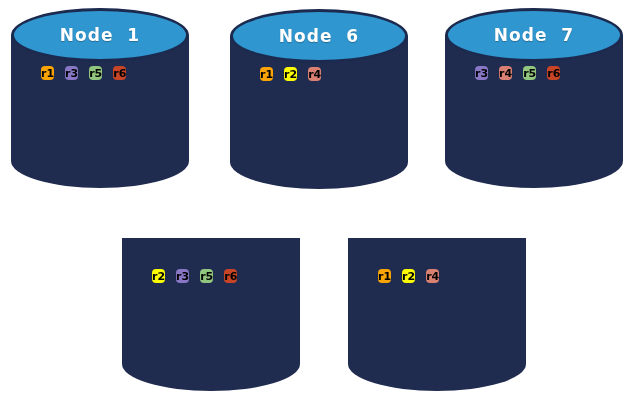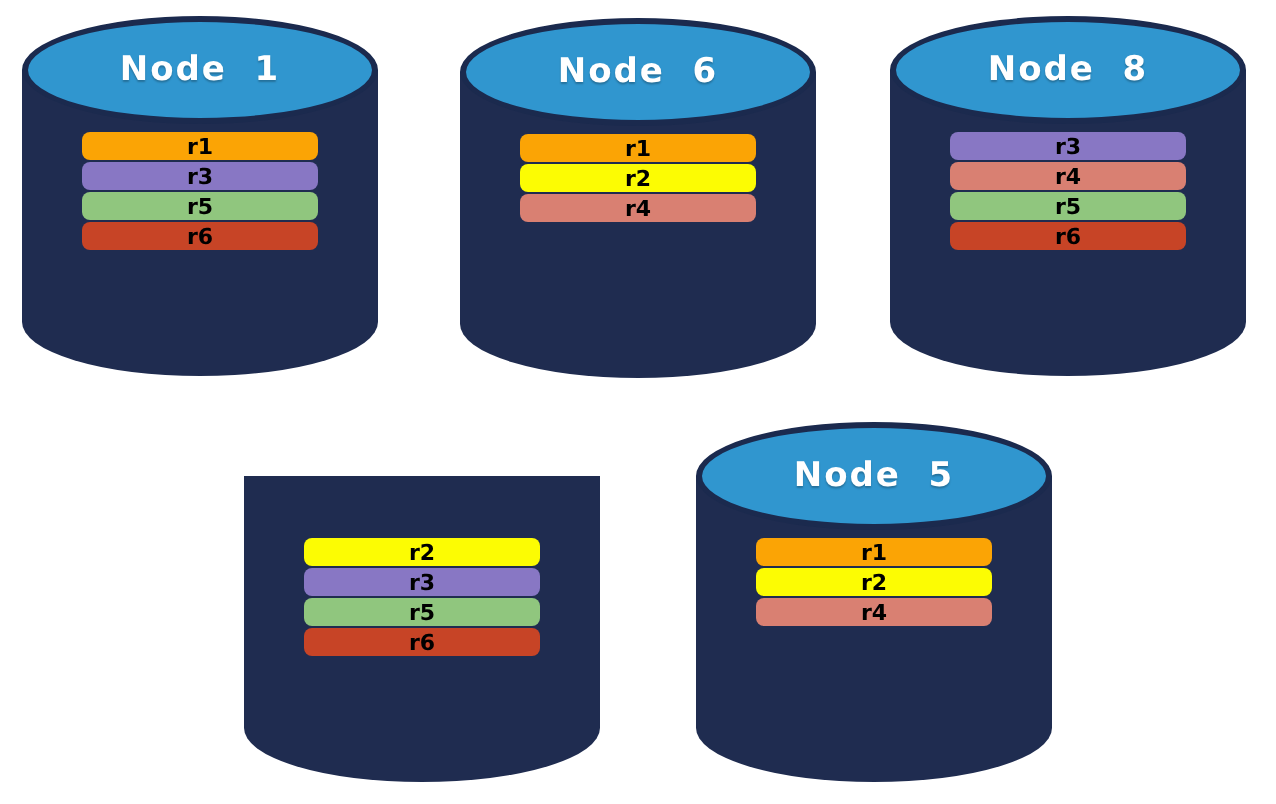--- a/index.html
+++ b/index.html
@@ -43,21 +43,21 @@
   .node-label {
     color: var(--node-label);
     font-weight: bold;
     font-size: 17px;
     letter-spacing: 1px;
     white-space: pre;
     text-shadow: 0 1px 1px rgba(0,0,0,0.25);
   }
   .bars {
     position: absolute; left: 30px; right: 30px; top: 58px;
-    display: flex; flex-direction: column; gap: 1px;
+    display: flex; gap: 11px;
     z-index: 3;
   }
   .bar {
     height: 14px;
     border-radius: 4px;
     display: flex; align-items: center; justify-content: center;
     font-size: 11px; font-weight: bold; line-height: 1;
     color: var(--rec-label);
   }
 </style>
@@ -85,42 +85,39 @@
       </div>
       <div class="bars">
         <div class="bar" style="background: rgb(251, 164, 5);">r1</div>
         <div class="bar" style="background: rgb(252, 252, 3);">r2</div>
         <div class="bar" style="background: rgb(217, 128, 114);">r4</div>
       </div>
     </div>
     <div class="cylinder pos-2">
       <div class="cyl-body"></div>
       <div class="cyl-top">
-        <span class="node-label">Node  8</span>
+        <span class="node-label">Node  7</span>
       </div>
       <div class="bars">
         <div class="bar" style="background: rgb(136, 119, 196);">r3</div>
         <div class="bar" style="background: rgb(217, 128, 114);">r4</div>
         <div class="bar" style="background: rgb(144, 198, 126);">r5</div>
         <div class="bar" style="background: rgb(199, 68, 38);">r6</div>
       </div>
     </div>
     <div class="cylinder pos-3">
       <div class="cyl-body"></div>
       <div class="bars">
         <div class="bar" style="background: rgb(252, 252, 3);">r2</div>
         <div class="bar" style="background: rgb(136, 119, 196);">r3</div>
         <div class="bar" style="background: rgb(144, 198, 126);">r5</div>
         <div class="bar" style="background: rgb(199, 68, 38);">r6</div>
       </div>
     </div>
     <div class="cylinder pos-4">
       <div class="cyl-body"></div>
-      <div class="cyl-top">
-        <span class="node-label">Node  5</span>
-      </div>
       <div class="bars">
         <div class="bar" style="background: rgb(251, 164, 5);">r1</div>
         <div class="bar" style="background: rgb(252, 252, 3);">r2</div>
         <div class="bar" style="background: rgb(217, 128, 114);">r4</div>
       </div>
     </div>
   </div>
 
 </body></html>

